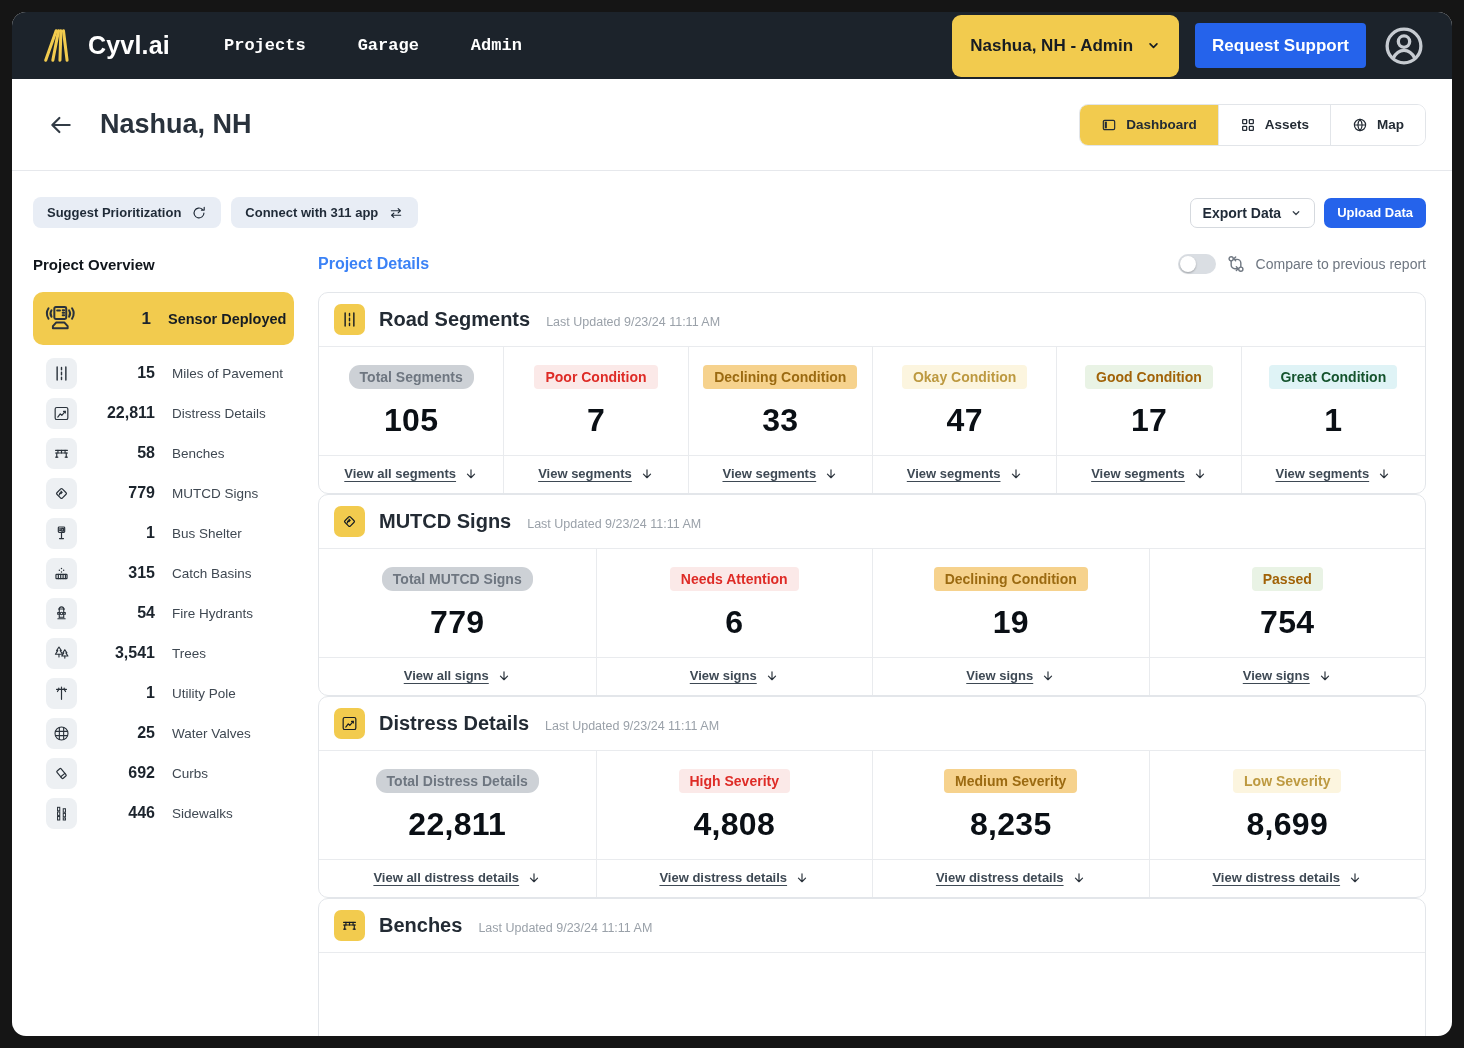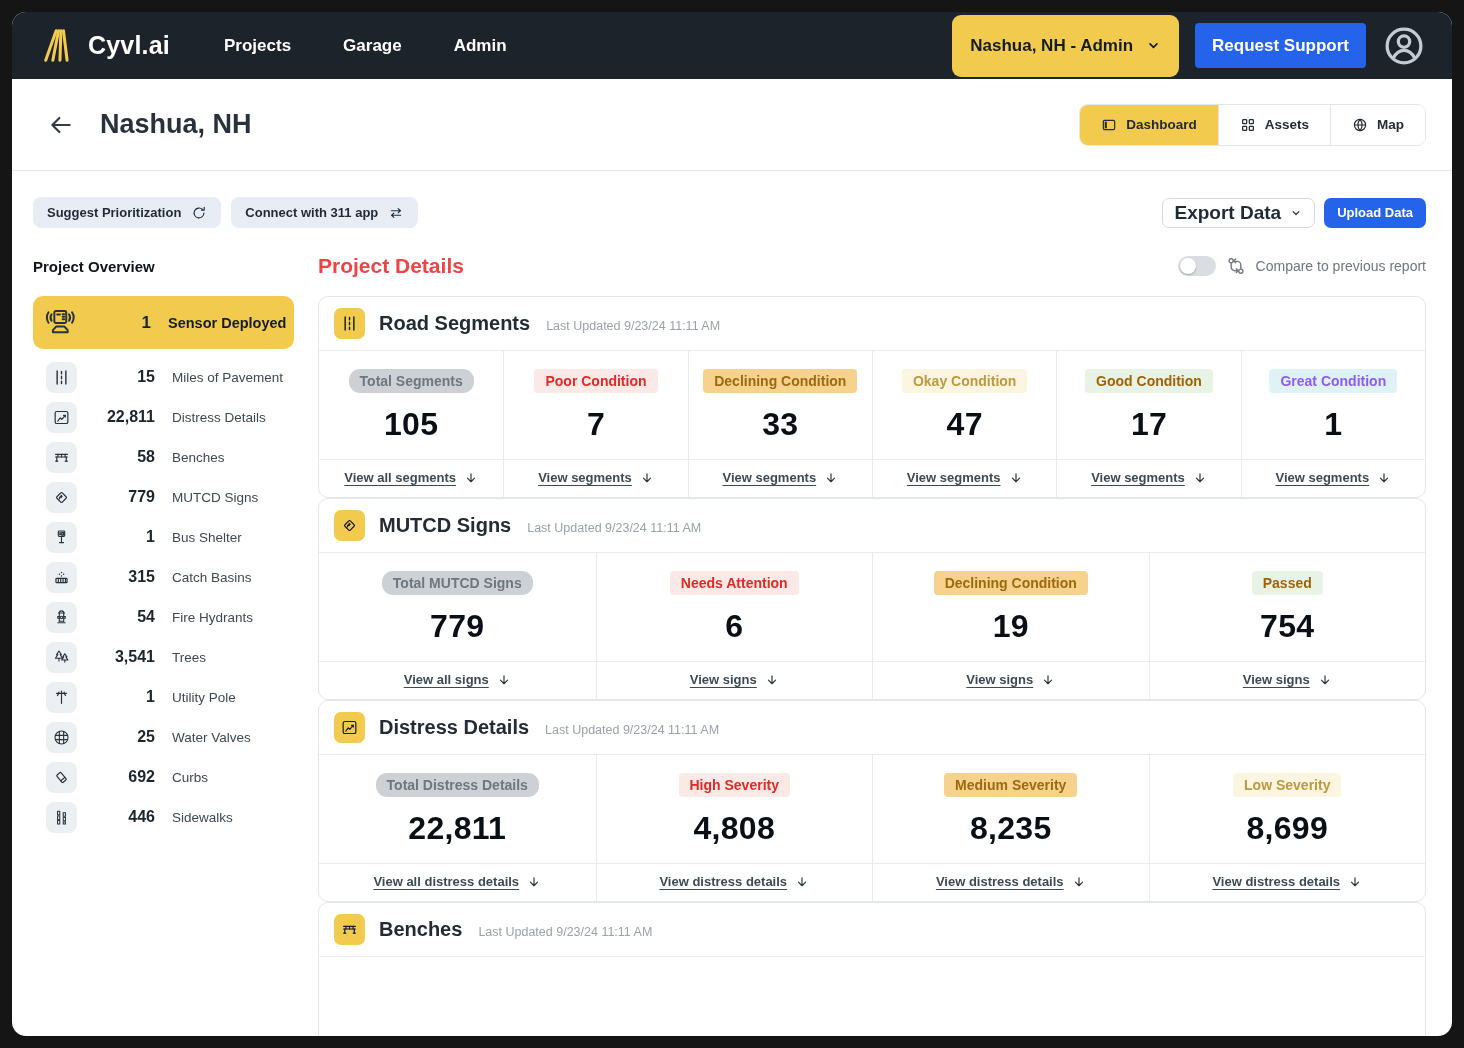--- a/index.html
+++ b/index.html
@@ -14,21 +14,21 @@
     overflow:hidden;display:flex;flex-direction:column;
   }
   .icn{display:inline-flex;align-items:center;justify-content:center;flex:0 0 auto;}
   .icn svg{width:100%;height:100%;display:block;}
 
   
   .nav{flex:0 0 67px;background:#1C232B;display:flex;align-items:center;padding:0 26px 0 28px;}
   .brand{display:flex;align-items:center;gap:10px;cursor:pointer;}
   .brand .icn{width:38px;height:38px;color:#F2CB4E;}
   .brand-name{color:#FFFFFF;font-size:25px;font-weight:700;letter-spacing:.2px;}
-  .nav-links{display:flex;gap:52px;margin-left:54px;}
+  .nav-links{display:flex;gap:52px;margin-left:54px;font-family:Liberation Mono, monospace;}
   .nav-link{color:#FFFFFF;font-size:17px;font-weight:600;cursor:pointer;}
   .nav-right{margin-left:auto;display:flex;align-items:center;gap:16px;}
   .org-btn{background:#F2CB4E;border:none;border-radius:9px;height:62px;padding:0 18px;
     display:flex;align-items:center;gap:13px;font-size:17px;font-weight:700;color:#161C23;cursor:pointer;
     font-family:inherit;}
   .org-btn .icn{width:15px;height:15px;color:#161C23;}
   .support-btn{background:#2563EB;border:none;border-radius:4px;height:45px;padding:0 17px;
     color:#fff;font-size:17px;font-weight:700;display:flex;align-items:center;cursor:pointer;font-family:inherit;}
   .avatar{width:44px;height:44px;color:#C6CBD1;cursor:pointer;}
 
@@ -44,29 +44,29 @@
   .tab .icn{width:16px;height:16px;color:#232B34;}
 
   
   .content{flex:1;display:flex;flex-direction:column;padding:26px 26px 0 21px;overflow:hidden;}
   .quick-actions{display:flex;align-items:center;}
   .pill{background:#E8EDF5;border:none;border-radius:8px;height:31px;display:flex;align-items:center;gap:10px;
     padding:0 14px;font-size:13px;font-weight:600;color:#1F2A37;margin-right:10px;cursor:pointer;font-family:inherit;}
   .pill .icn{width:16px;height:16px;color:#1F2A37;}
   .qa-right{margin-left:auto;display:flex;gap:9px;}
   .export-btn{height:30px;border:1px solid #D5D9DE;border-radius:7px;background:#fff;display:flex;align-items:center;
-    gap:9px;padding:0 12px;font-size:19px;font-weight:700;color:#1F2A37;cursor:pointer;font-family:inherit;}
+    gap:9px;padding:0 12px;font-size:14px;font-weight:700;color:#1F2A37;cursor:pointer;font-family:inherit;}
   .export-btn .icn{width:12px;height:12px;color:#3A434D;}
   .upload-btn{height:30px;border:none;border-radius:7px;background:#2563EB;color:#fff;display:flex;align-items:center;
     padding:0 13px;font-size:13px;font-weight:700;cursor:pointer;font-family:inherit;}
 
   .headings-row{display:flex;align-items:center;margin:26px 0 18px;}
   .h-left{flex:0 0 285px;font-size:15px;font-weight:700;color:#10151B;}
   .h-right{flex:1;display:flex;align-items:center;}
-  .h-title{font-size:21px;font-weight:700;color:#ef4444;}
+  .h-title{font-size:16px;font-weight:700;color:#3b82f6;}
   .compare{margin-left:auto;display:flex;align-items:center;gap:10px;color:#6E7681;font-size:14px;}
   .toggle{width:38px;height:20px;border-radius:10px;background:#DADEE3;position:relative;cursor:pointer;}
   .knob{position:absolute;left:2px;top:2px;width:16px;height:16px;border-radius:50%;background:#fff;
     box-shadow:0 1px 2px rgba(0,0,0,.28);}
   .compare .icn{width:20px;height:20px;color:#707882;}
 
   .main{flex:1;display:flex;overflow:hidden;}
   
   .sidebar{flex:0 0 261px;width:261px;margin-right:24px;}
   .side-item{display:flex;align-items:center;height:40px;padding-left:13px;cursor:pointer;border-radius:10px;}
@@ -92,21 +92,21 @@
   .card-updated{font-size:12.5px;color:#9AA1A9;margin-top:4px;margin-left:2px;}
   .stats{display:grid;}
   .stat{padding:18px 8px 16px;text-align:center;border-left:1px solid #E9EBEE;}
   .stat:first-child{border-left:none;}
   .badge{display:inline-block;padding:4px 11px;border-radius:4px;font-size:14px;font-weight:600;}
   .tone-gray{background:#CDD1D6;color:#6E7680;border-radius:11px;}
   .tone-red{background:#FBE9E8;color:#DE2B26;}
   .tone-amber{background:#F6D28D;color:#9B6A11;}
   .tone-cream{background:#FCF5DF;color:#BD9940;}
   .tone-green{background:#E9F3E5;color:#a16207;}
-  .tone-cyan{background:#DFF3F6;color:#8b5cf6;}
+  .tone-cyan{background:#DFF3F6;color:#14532d;}
   .value{margin-top:13px;font-size:32px;font-weight:800;color:#0A0F15;letter-spacing:.3px;}
   .links{display:grid;border-top:1px solid #E9EBEE;}
   .link-cell{display:flex;align-items:center;justify-content:center;gap:8px;padding:10px 0 12px;border-left:1px solid #E9EBEE;}
   .link-cell:first-child{border-left:none;}
   .link{font-size:13px;font-weight:600;color:#3E4954;text-decoration:underline;text-underline-offset:3px;cursor:pointer;}
   .link-arrow{width:14px;height:14px;color:#2A323B;}
   .card-body-pad{height:160px;}
 </style>
 </head>
 <body>

